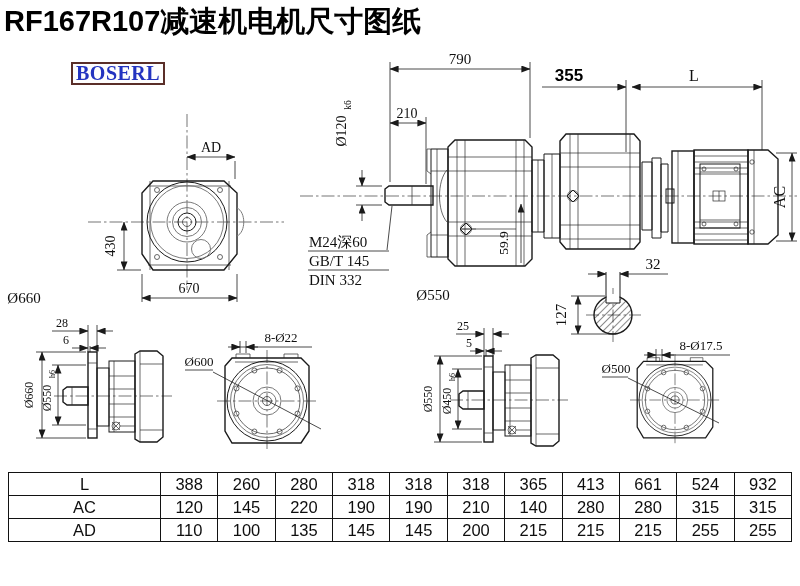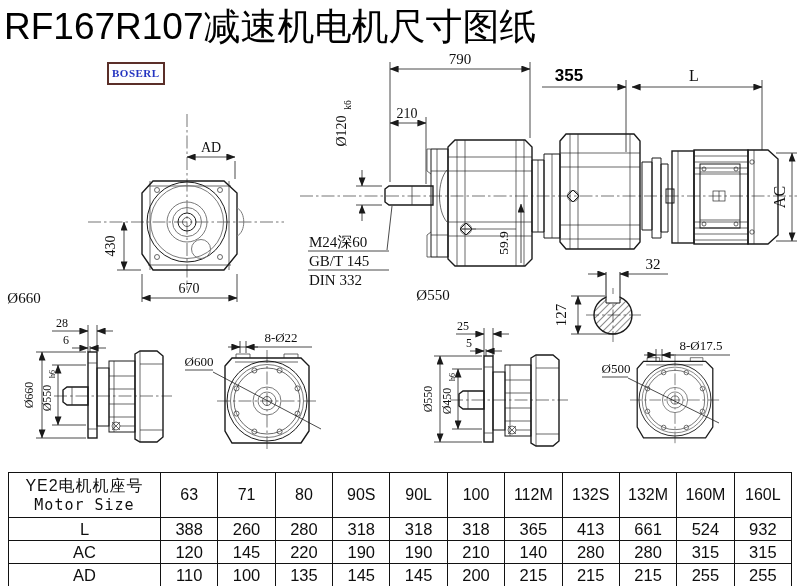--- a/index.html
+++ b/index.html
@@ -1,21 +1,21 @@
 <!DOCTYPE html>
 <html><head>
 <meta charset="utf-8">
 <style>
   html,body{margin:0;padding:0;}
   body{width:800px;height:586px;position:relative;background:#fff;overflow:hidden;
        font-family:"Liberation Sans","DejaVu Sans",sans-serif;}
-  .title{position:absolute;left:4px;top:2px;font-size:37px;font-weight:normal;color:#000;white-space:nowrap;}
+  .title{position:absolute;left:4px;top:2px;font-size:29px;font-weight:bold;color:#000;white-space:nowrap;}
   .logo{position:absolute;left:71px;top:62px;border:2px solid #5a2e28;background:#fdfdfd;
         color:#2333c0;font-family:"Liberation Serif","DejaVu Serif",serif;font-weight:bold;
-        font-size:11px;line-height:19px;padding:0 3px;letter-spacing:.5px;margin-left:36px;}
+        font-size:20px;line-height:19px;padding:0 3px;letter-spacing:.5px;}
   svg.draw{position:absolute;left:0;top:0;}
   
   .ds{font-family:"Liberation Serif","DejaVu Serif",serif;fill:#101010;}
   .db{font-family:"Liberation Sans","DejaVu Sans",sans-serif;font-weight:bold;fill:#000;}
   
   .o{stroke:#1a1a1a;stroke-width:1.4;fill:none;}
   .m{stroke:#1a1a1a;stroke-width:1;fill:none;}
   .t{stroke:#2a2a2a;stroke-width:.7;fill:none;}
   .g{stroke:#7a7a7a;stroke-width:1;fill:none;}
   .d{stroke:#1d1d1d;stroke-width:.8;fill:none;}
@@ -290,37 +290,20 @@
       <col>
       <col>
       <col>
       <col>
       <col>
       <col>
       <col>
       <col>
   </colgroup>
   <tbody>
-      <tr class="hdr">
-    <th class="hc">
-      <div class="l1">YE2电机机座号</div>
-      <div class="l2">Motor Size</div>
-    </th>
-    <th>63</th>
-    <th>71</th>
-    <th>80</th>
-    <th>90S</th>
-    <th>90L</th>
-    <th>100</th>
-    <th>112M</th>
-    <th>132S</th>
-    <th>132M</th>
-    <th>160M</th>
-    <th>160L</th>
-  </tr>
   <tr>
     <td class="rowlab">L</td>
     <td>388</td>
     <td>260</td>
     <td>280</td>
     <td>318</td>
     <td>318</td>
     <td>318</td>
     <td>365</td>
     <td>413</td>

